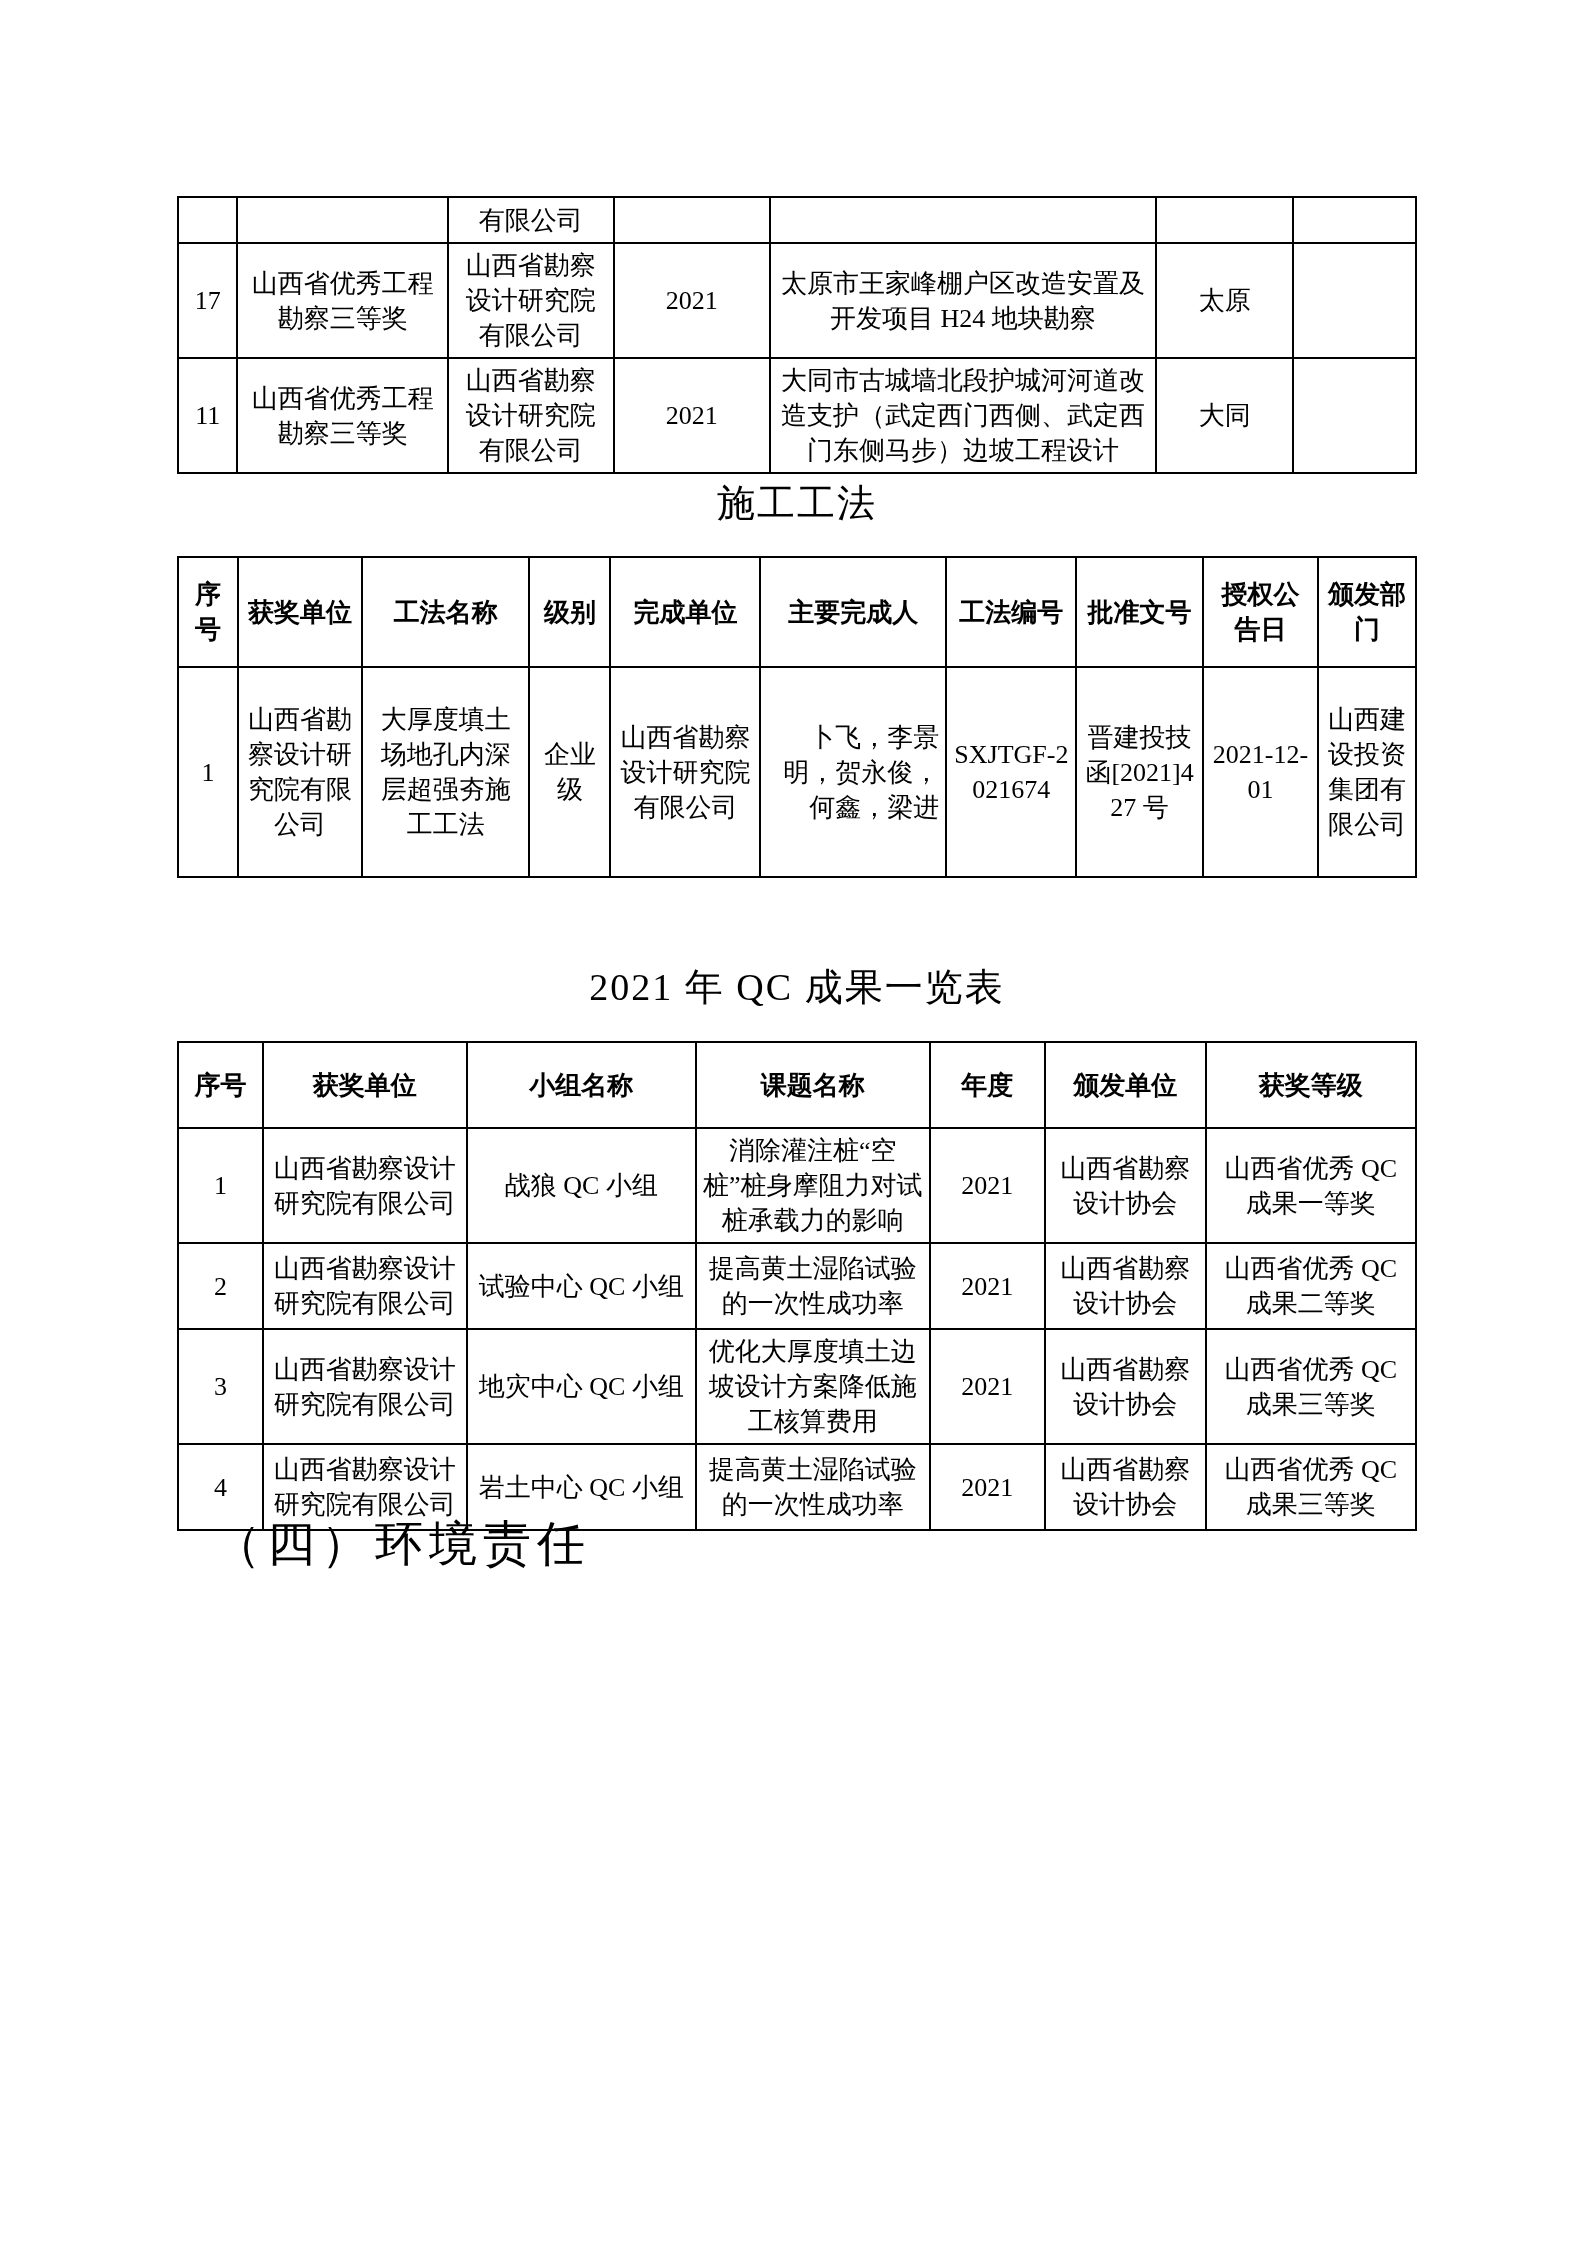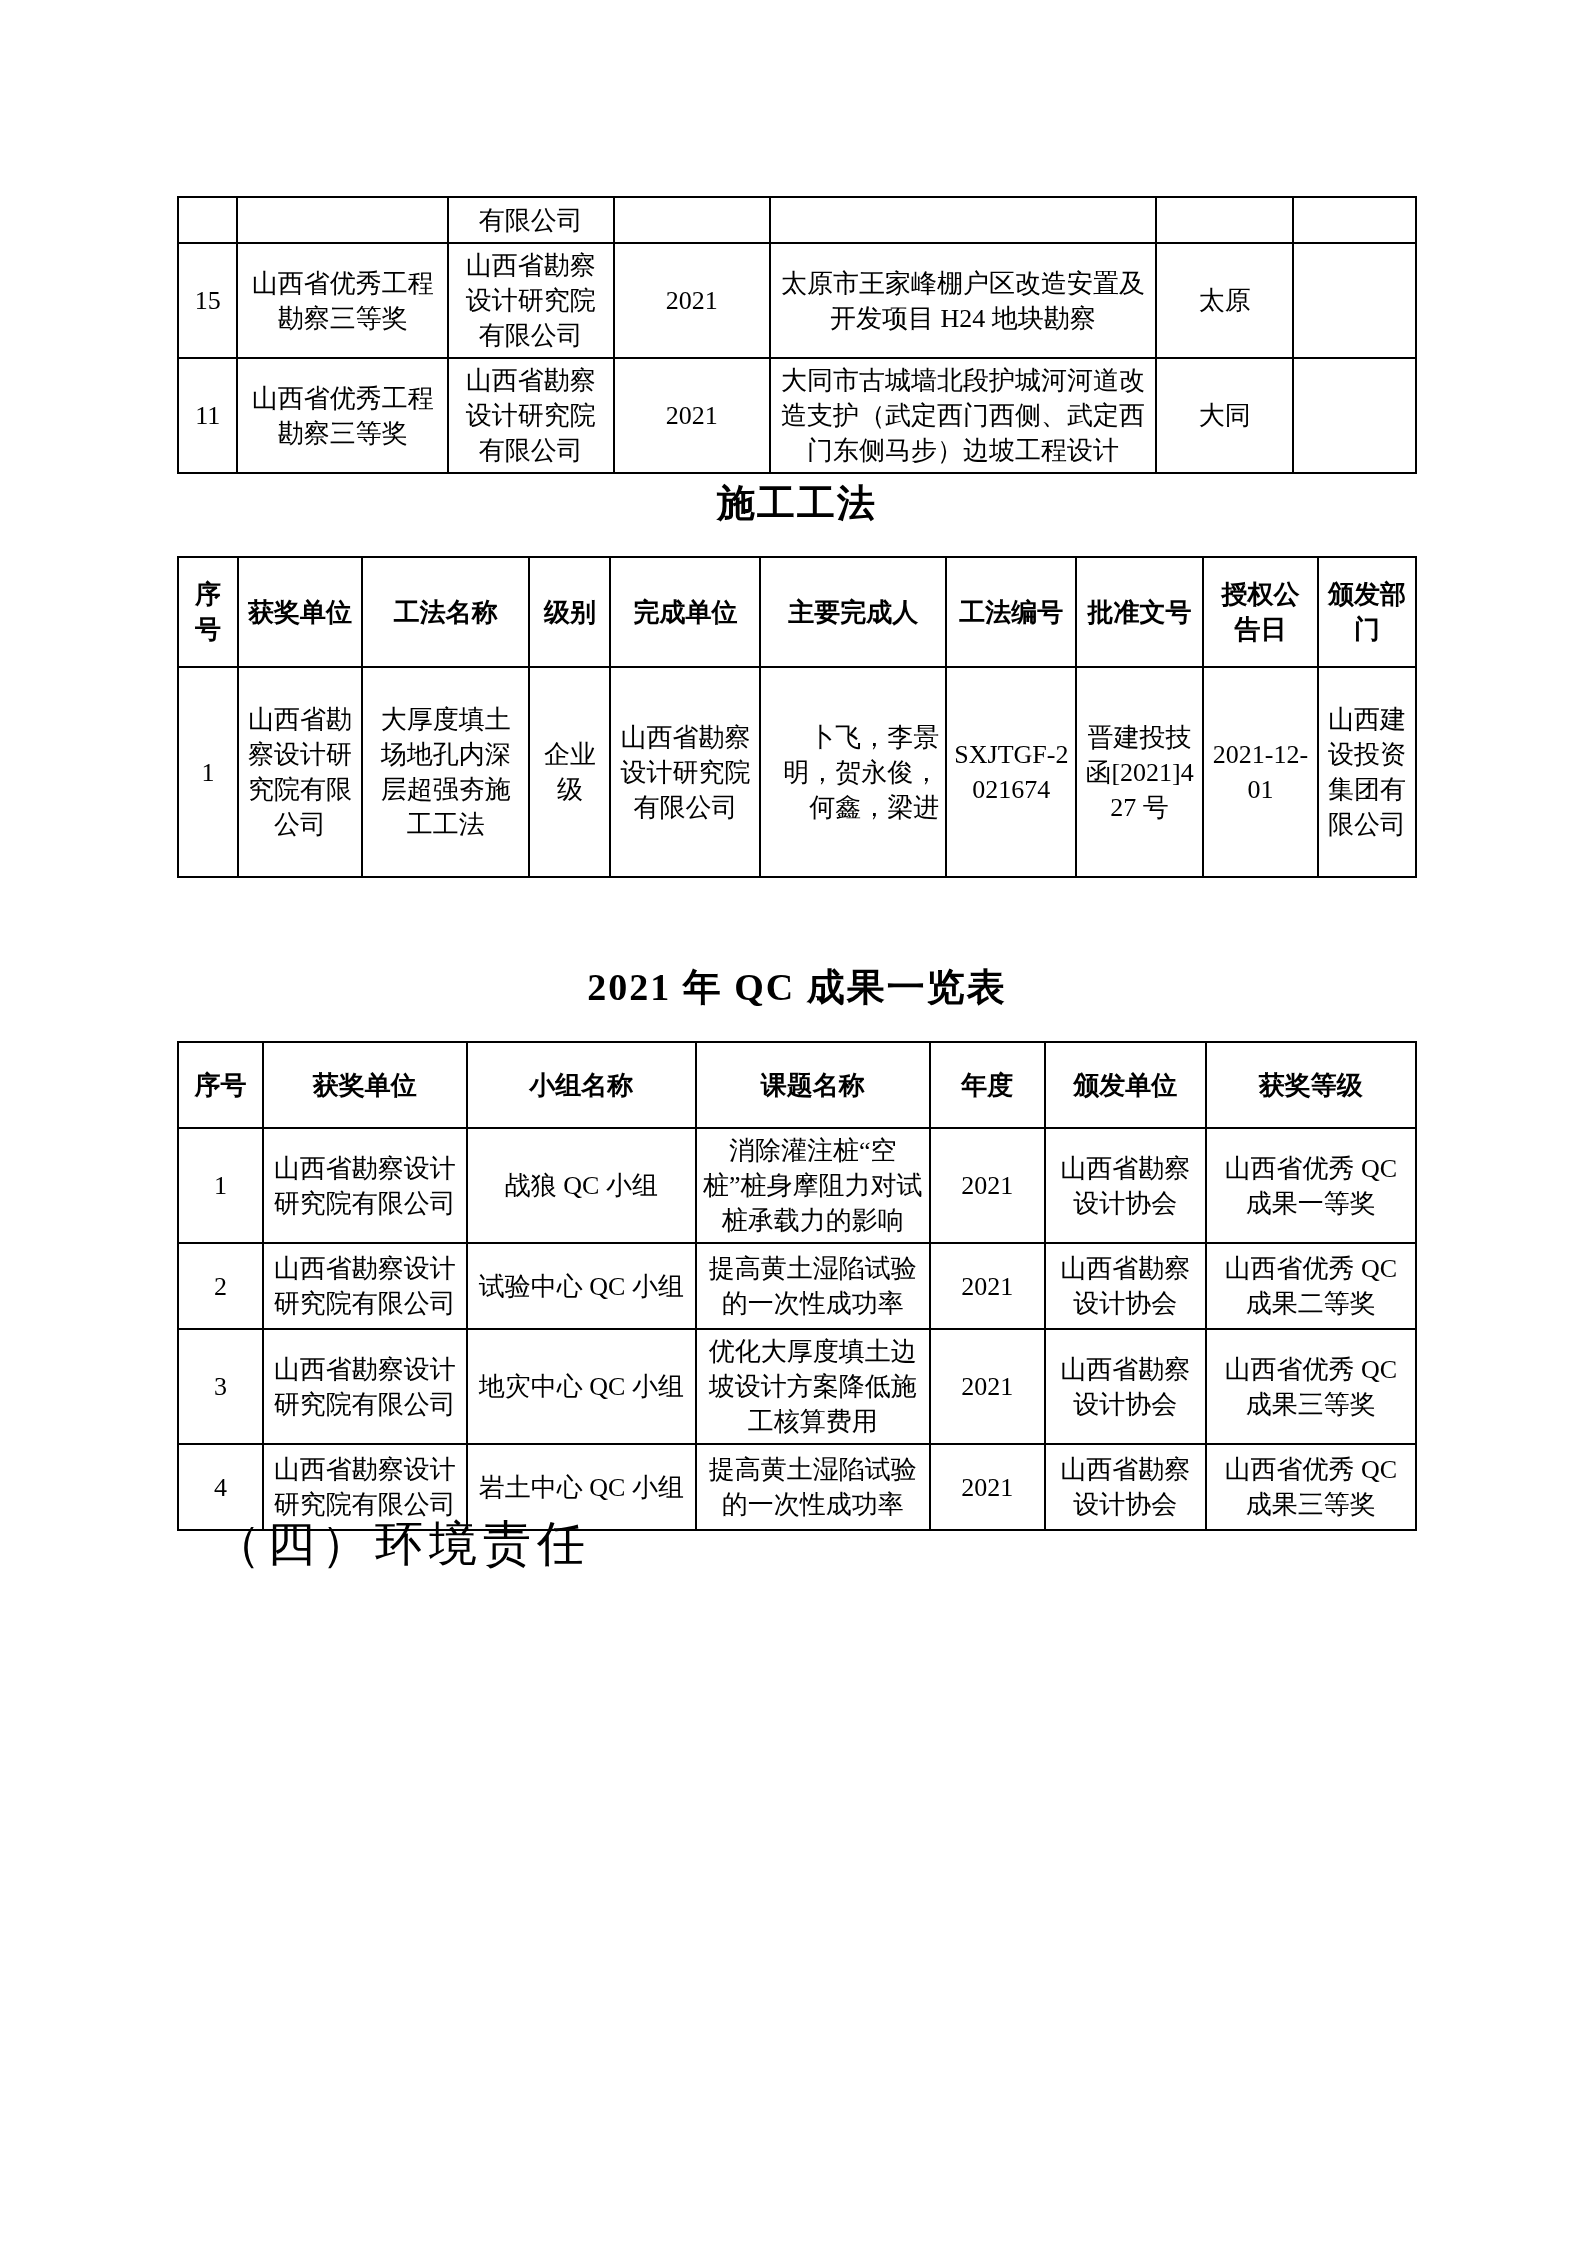--- a/index.html
+++ b/index.html
@@ -8,21 +8,21 @@
         font-family:"Liberation Serif","DejaVu Serif",serif;overflow:hidden}
   .abs{position:absolute;left:177px;width:1240px}
   table{width:100%;border-collapse:collapse;table-layout:fixed;font-size:26px;line-height:35px}
   td,th{border:2px solid #000;text-align:center;vertical-align:middle;padding:4px 6px;
         word-break:break-word;overflow:hidden}
   th{font-weight:bold}
   tr.h46{height:46px}  tr.h86{height:86px}   tr.h100{height:100px}
   tr.h108{height:108px} tr.h110{height:110px} tr.h112{height:112px} tr.h210{height:210px}
   .ta-left{text-align:right}
   .brk{word-break:break-all}
-  .sec-title{font-size:38px;font-weight:bold;text-align:center;letter-spacing:2px}
+  .sec-title{font-size:38px;font-weight:normal;text-align:center;letter-spacing:2px}
   #env-heading{font-size:48px;letter-spacing:6px;text-indent:36px}
   #env-para{font-size:42px;line-height:75px;letter-spacing:5px;text-indent:72px;
             text-align:justify;text-justify:inter-ideograph}
   #pagenum{position:absolute;top:2078px;left:0;width:1587px;text-align:center;
            font-size:26px;font-family:"Liberation Sans","DejaVu Sans",sans-serif}
   #t1{top:196px} #method-title{top:478px} #t2{top:556px}
   #qc-title{top:962px} #t3{top:1041px}
   #env-heading{top:1512px} #env-para{top:1560px}
 </style>
 </head>
@@ -45,21 +45,21 @@
           <tr class="h46">
         <td></td>
         <td></td>
         <td>有限公司</td>
         <td></td>
         <td></td>
         <td></td>
         <td></td>
       </tr>
       <tr class="h108">
-        <td>15</td>
+        <td>17</td>
         <td>山西省优秀工程勘察三等奖</td>
         <td>山西省勘察设计研究院有限公司</td>
         <td>2021</td>
         <td>太原市王家峰棚户区改造安置及开发项目 H24 地块勘察</td>
         <td>太原</td>
         <td></td>
       </tr>
       <tr class="h112">
         <td>11</td>
         <td>山西省优秀工程勘察三等奖</td>

